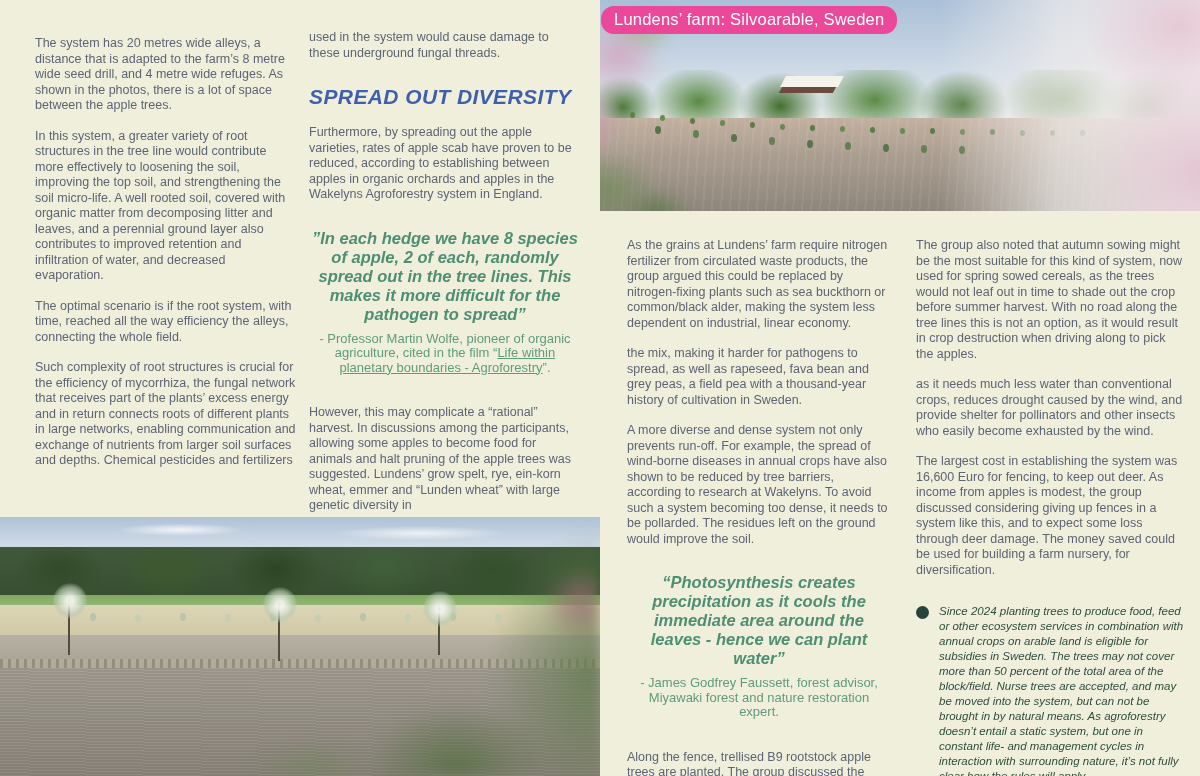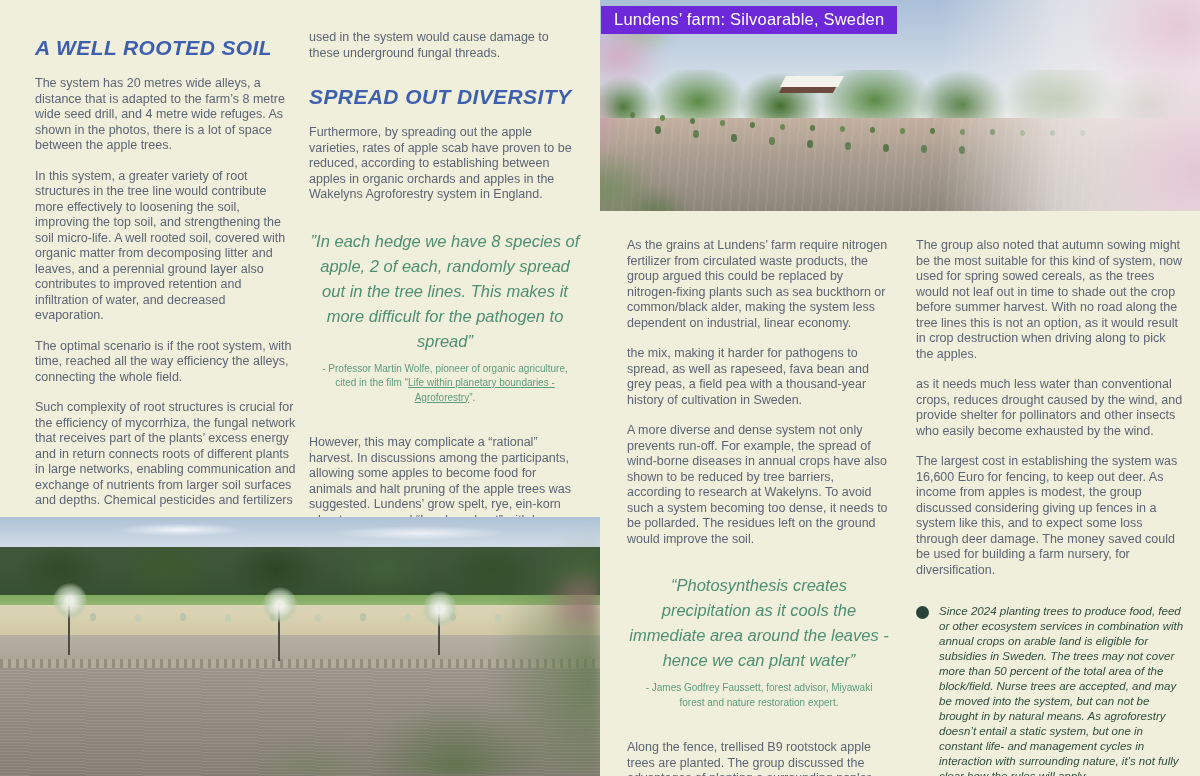--- a/index.html
+++ b/index.html
@@ -14,25 +14,25 @@
   .col1{left:35px;top:36px;width:262px;}
   .col2{left:309px;top:30px;width:272px;}
   .col3{left:627px;top:238px;width:264px;}
   .col4{left:916px;top:238px;width:270px;}
   h2.section{
     font-size:21px;line-height:24px;font-weight:bold;font-style:italic;
     color:#3d5fae;letter-spacing:.4px;margin:0 0 16px 0;
   }
   .col2 h2.section{margin-top:24px;}
   .pullquote{
-    color:#4e8e72;font-weight:normal;font-style:italic;text-align:center;
-    font-size:16.5px;line-height:25px;margin:26px 0 8px 0;
+    color:#4e8e72;font-weight:bold;font-style:italic;text-align:center;
+    font-size:16.5px;line-height:19px;margin:26px 0 8px 0;
   }
   .attribution{
-    color:#5f9b7d;font-size:10px;line-height:14.5px;text-align:center;
+    color:#5f9b7d;font-size:13px;line-height:14.5px;text-align:center;
     margin:0 6px 30px 6px;
   }
   .attr-link{color:#5f9b7d;text-decoration:underline;cursor:pointer;}
   .note{
     position:relative;margin-top:26px;padding-left:23px;
     color:#2f4d3e;font-style:italic;font-size:11.5px;line-height:15px;
   }
   .note-dot{
     position:absolute;left:0;top:2px;width:13px;height:13px;border-radius:50%;
     background:#27433a;
@@ -65,22 +65,22 @@
     radial-gradient(70px 60px at 28% 22%,rgba(214,164,189,.85),transparent 65%),
     radial-gradient(60px 70px at 10% 52%,rgba(199,149,176,.8),transparent 65%),
     radial-gradient(55px 45px at 40% 8%,rgba(150,175,120,.7),transparent 65%),
     radial-gradient(80px 60px at 22% 86%,rgba(110,140,88,.75),transparent 65%),
     radial-gradient(55px 45px at 48% 98%,rgba(88,118,70,.8),transparent 65%);}
   .tp-haze{position:absolute;right:0;top:0;width:260px;height:100%;background:
     radial-gradient(140px 120px at 92% 12%,rgba(226,188,204,.7),transparent 70%),
     radial-gradient(170px 150px at 102% 82%,rgba(222,182,200,.7),transparent 70%),
     linear-gradient(90deg,rgba(241,237,236,0) 0%,rgba(241,237,236,.7) 45%,rgba(243,237,239,.95) 100%);}
   .photo-title{
-    position:absolute;left:1px;top:6px;background:#6d28d9;color:#ffffff;
-    font-size:16.5px;line-height:19px;padding:4px 13px 5px 13px;letter-spacing:.2px;
+    position:absolute;left:1px;top:6px;background:#ec4899;color:#ffffff;
+    font-size:16.5px;line-height:19px;padding:4px 13px 5px 13px;letter-spacing:.2px;border-radius:13px;
   }
   
   .photo-bottom{position:absolute;left:0;top:517px;width:600px;height:259px;overflow:hidden;}
   .bp-sky{position:absolute;left:0;right:0;top:0;height:34px;background:linear-gradient(180deg,#aec1d6 0%,#cfdbe6 80%);}
   .bp-clouds{position:absolute;left:0;right:0;top:4px;height:22px;background:
     radial-gradient(90px 9px at 30% 40%,rgba(255,255,255,.8),transparent 70%),
     radial-gradient(120px 10px at 70% 55%,rgba(255,255,255,.7),transparent 70%);}
   .bp-forest{position:absolute;left:0;right:0;top:30px;height:50px;background:
     radial-gradient(60px 40px at 10% 45%,#324a28,transparent 72%),
     radial-gradient(70px 45px at 28% 40%,#3e5a30,transparent 72%),
@@ -108,21 +108,20 @@
     radial-gradient(150px 210px at 99% 62%,rgba(98,122,78,.8),transparent 70%),
     radial-gradient(55px 55px at 97% 34%,rgba(189,103,138,.75),transparent 70%),
     radial-gradient(95px 60px at 52% 101%,rgba(108,132,84,.55),transparent 70%);}
 </style>
 </head>
 <body>
 
 <div class="page">
 
   <div class="col col1">
-    <h2 class="section">A WELL ROOTED SOIL</h2>
     <p>The system has 20 metres wide alleys, a distance that is adapted to the farm’s 8 metre wide seed drill, and 4 metre wide refuges. As shown in the photos, there is a lot of space between the apple trees.</p>
     <p>In this system, a greater variety of root structures in the tree line would contribute more effectively to loosening the soil, improving the top soil, and strengthening the soil micro-life. A well rooted soil, covered with organic matter from decomposing litter and leaves, and a perennial ground layer also contributes to improved retention and infiltration of water, and decreased evaporation.</p>
     <p>The optimal scenario is if the root system, with time, reached all the way efficiency the alleys, connecting the whole field.</p>
     <p>Such complexity of root structures is crucial for the efficiency of mycorrhiza, the fungal network that receives part of the plants’ excess energy and in return connects roots of different plants in large networks, enabling communication and exchange of nutrients from larger soil surfaces and depths. Chemical pesticides and fertilizers</p>
   </div>
 
   <div class="col col2">
     <p>used in the system would cause damage to these underground fungal threads.</p>
     <h2 class="section">SPREAD OUT DIVERSITY</h2>
     <p>Furthermore, by spreading out the apple varieties, rates of apple scab have proven to be reduced, according to establishing between apples in organic orchards and apples in the Wakelyns Agroforestry system in England.</p>

